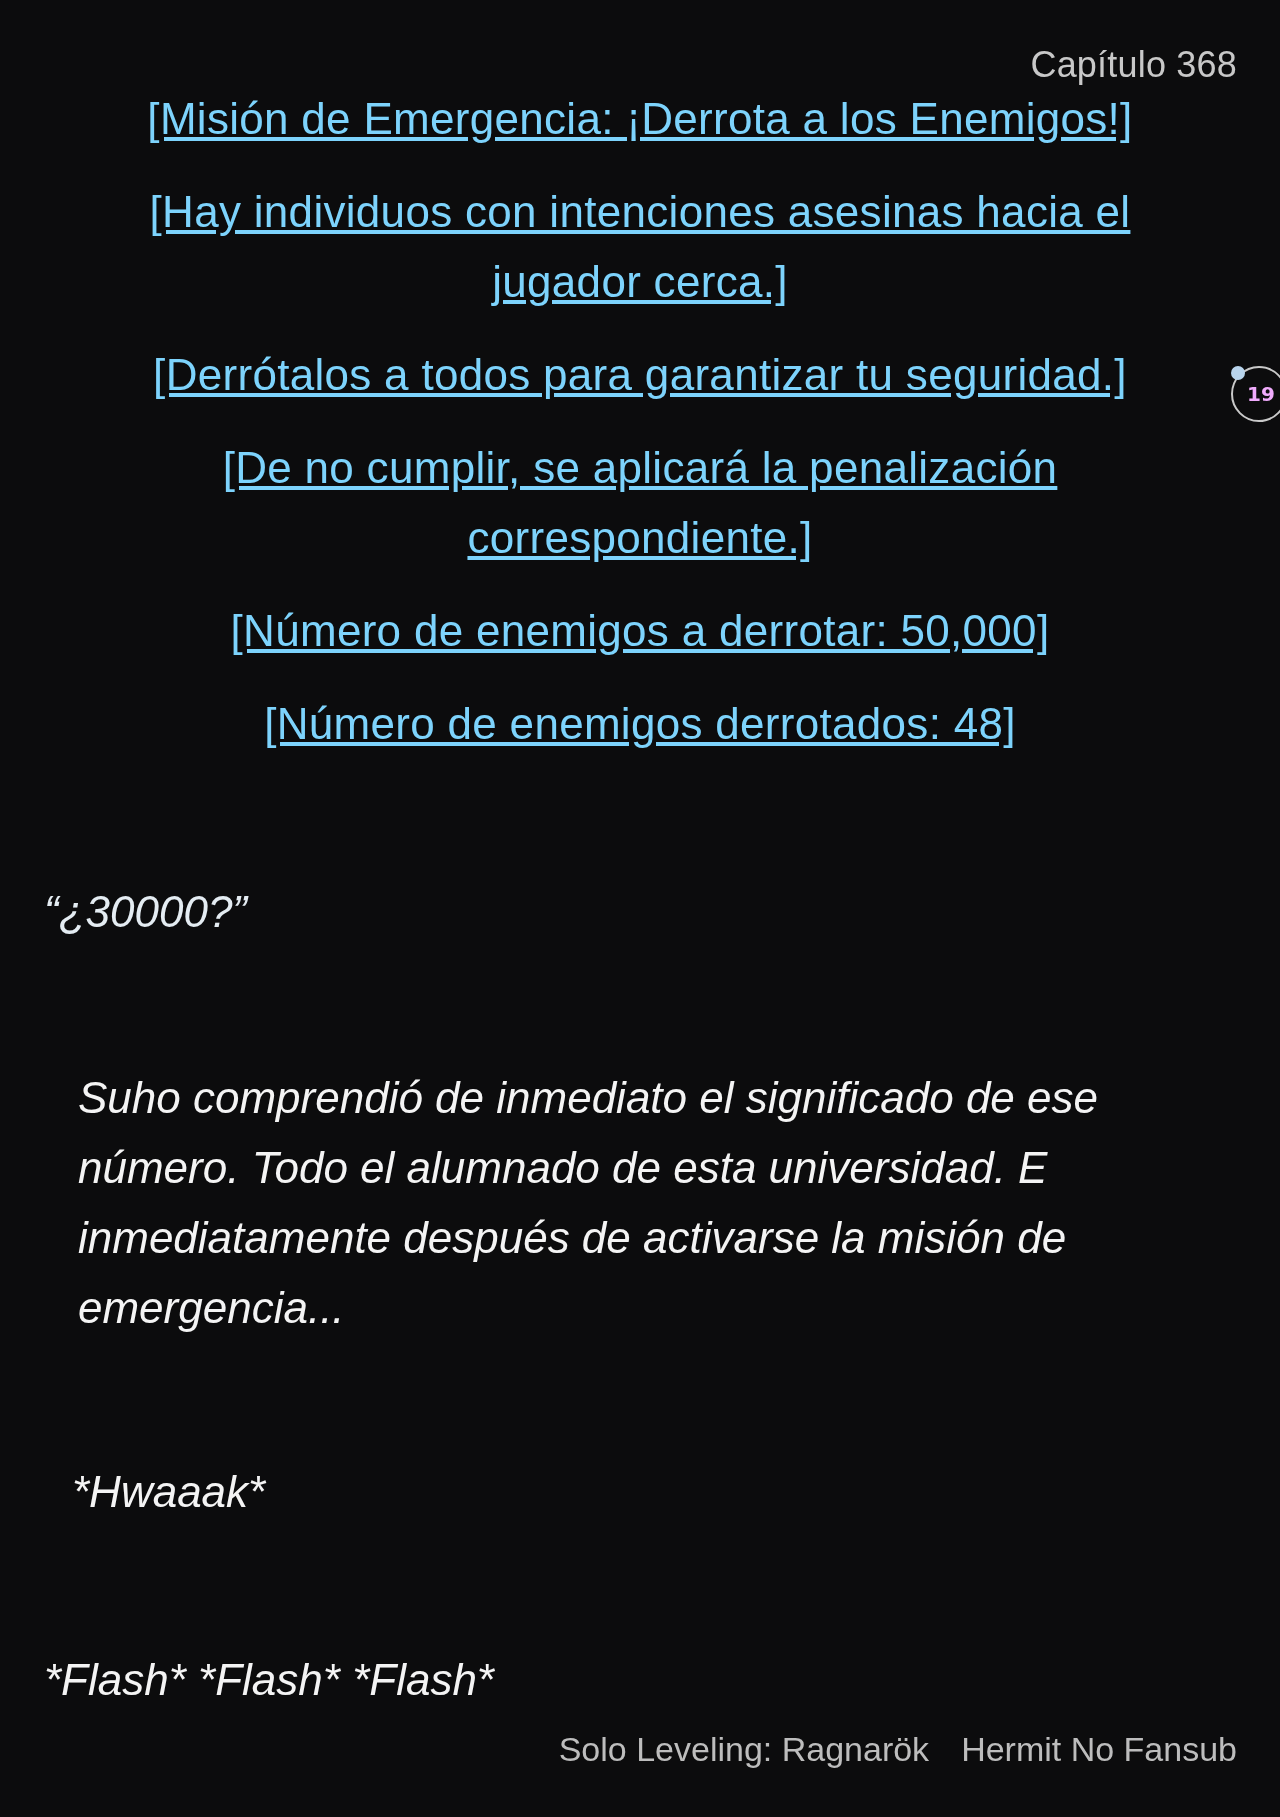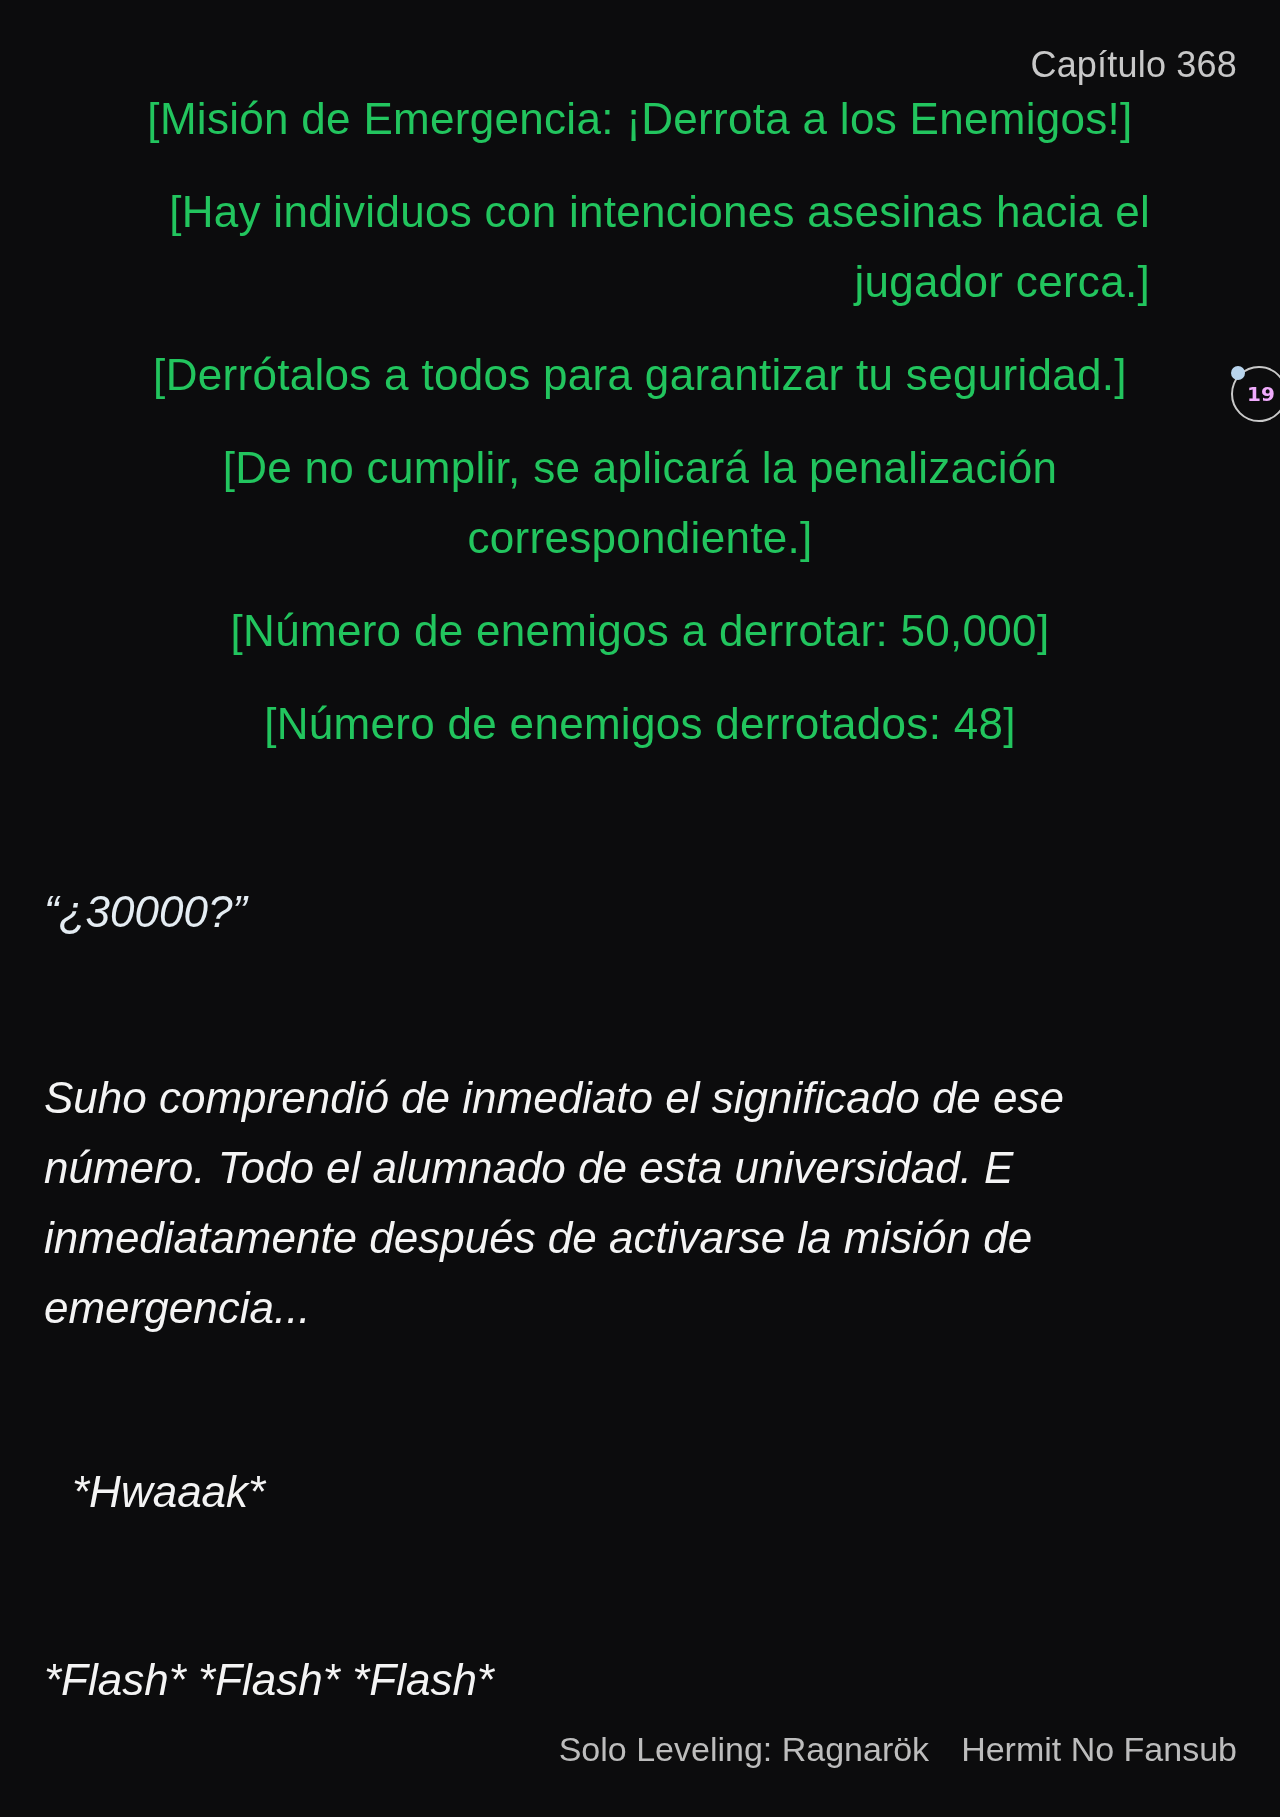--- a/index.html
+++ b/index.html
@@ -24,26 +24,27 @@
       letter-spacing: 0.2px;
     }
     .system-block {
       position: absolute;
       left: 0;
       top: 84px;
       width: 1280px;
     }
     .system-line {
       text-align: center;
-      color: #22c55e;
+      color: #7dd3fc;
       font-size: 44px;
       line-height: 70px;
       margin: 0 0 23px 0;
       padding: 0 110px;
       letter-spacing: 0.3px;
+      text-decoration: underline;
     }
     .body-para {
       position: absolute;
       left: 44px;
       width: 1200px;
       font-size: 44px;
       line-height: 70px;
       color: #f4f4f4;
       margin: 0;
       font-style: italic;
@@ -89,33 +90,33 @@
       font-family: "DejaVu Sans", sans-serif;
     }
   </style>
 </head>
 <body>
 
 <div class="chapter-label">Capítulo 368</div>
 
 <div class="system-block">
   <p class="system-line">[Misión de Emergencia: ¡Derrota a los Enemigos!]</p>
-  <p class="system-line" style="padding:0 130px;text-align:right;">[Hay individuos con intenciones asesinas hacia el jugador cerca.]</p>
+  <p class="system-line" style="padding:0 130px;">[Hay individuos con intenciones asesinas hacia el jugador cerca.]</p>
   <p class="system-line">[Derrótalos a todos para garantizar tu seguridad.]</p>
   <p class="system-line" style="padding:0 180px;">[De no cumplir, se aplicará la penalización correspondiente.]</p>
   <p class="system-line">[Número de enemigos a derrotar: 50,000]</p>
   <p class="system-line">[Número de enemigos derrotados: 48]</p>
 </div>
 
 <div class="page-indicator">
   <span class="dot"></span>
   <span class="num">19</span>
 </div>
 
 <p class="body-para dialogue" style="top:877px;">“¿30000?”</p>
-<p class="body-para" style="top:1063px; width:1170px;">Suho comprendió de inmediato el significado de ese número. Todo el alumnado de esta universidad. E inmediatamente después de activarse la misión de emergencia...</p>
+<p class="body-para" style="top:1063px; width:1170px;margin-left:34px;">Suho comprendió de inmediato el significado de ese número. Todo el alumnado de esta universidad. E inmediatamente después de activarse la misión de emergencia...</p>
 <p class="body-para" style="top:1457px;margin-left:28px;">*Hwaaak*</p>
 <p class="body-para" style="top:1645px;">*Flash* *Flash* *Flash*</p>
 
 <div class="footer">
   <span>Solo Leveling: Ragnarök</span>
   <span>Hermit No Fansub</span>
 </div>
 
 </body></html>

